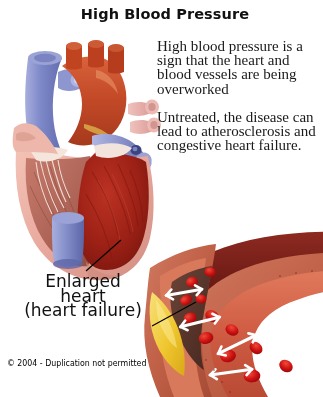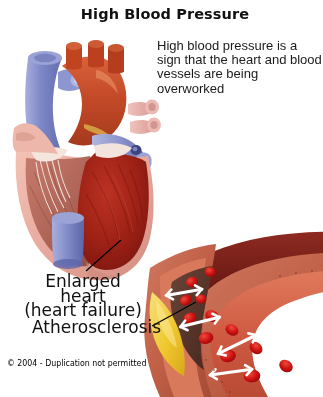--- a/index.html
+++ b/index.html
@@ -6,22 +6,22 @@
   body{width:323px;height:397px;overflow:hidden;
        font-family:"DejaVu Sans","Liberation Sans",sans-serif;}
   #poster{position:relative;width:323px;height:397px;background:#ffffff;overflow:hidden;border-radius:30px;}
 
   
   #title{position:absolute;left:60px;top:6px;width:210px;text-align:center;
          font-size:14.5px;font-weight:bold;color:#111;letter-spacing:.1px;
          font-family:"DejaVu Sans","Liberation Sans",sans-serif;}
 
   
-  .para{position:absolute;left:157px;width:165px;font-size:13px;line-height:14.2px;
-        color:#1a1a1a;font-family:Liberation Sans, sans-serif;}
+  .para{position:absolute;left:157px;width:165px;font-size:15px;line-height:14.2px;
+        color:#1a1a1a;font-family:Liberation Serif, serif;}
   #para0{top:39px;}
   #para1{top:110px;}
   #para2{top:172px;}
 
   
   .caption{position:absolute;font-size:17px;line-height:14.5px;color:#111;
            font-family:"DejaVu Sans","Liberation Sans",sans-serif;white-space:pre-line;}
   #cap-heart{left:24px;top:274px;width:118px;text-align:center;}
   #cap-athero{left:32px;top:320px;width:122px;text-align:left;}
 
@@ -304,21 +304,21 @@
 
   <svg id="leader-art" class="art" viewBox="0 0 323 397">
     <line x1="86" y1="271" x2="121" y2="240" stroke="#000" stroke-width="1.1"></line>
     <line x1="152" y1="326" x2="196" y2="302" stroke="#000" stroke-width="1.1"></line>
   </svg>
 
   <div id="txt-layer" class="art" style="pointer-events:none;">
     <div id="title">High Blood Pressure</div>
 
     <div class="para" id="para0">High blood pressure is a sign that the heart and blood vessels are being overworked</div>
+    <div class="para" id="para1">Untreated, the disease can lead to atherosclerosis and congestive heart failure.</div>
 
     <div class="caption" id="cap-heart">Enlarged heart
 (heart failure)</div>
-    <div class="caption" id="cap-athero">Atherosclerosis</div>
 
     <div id="copyright">© 2004 - Duplication not permitted</div>
   </div>
 
 </div>
 
 </body></html>

